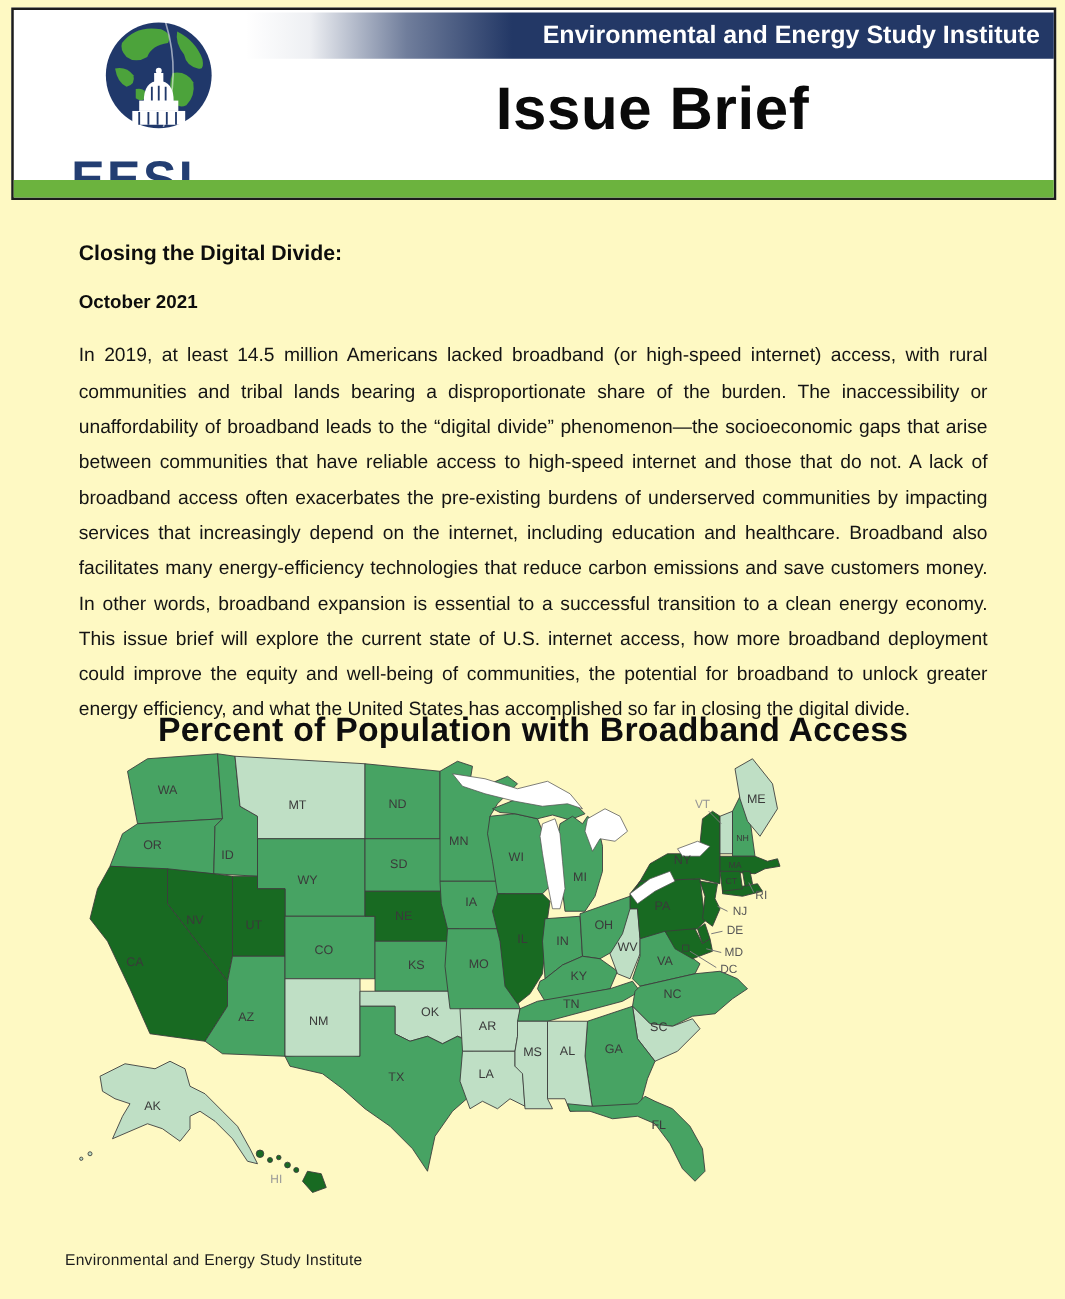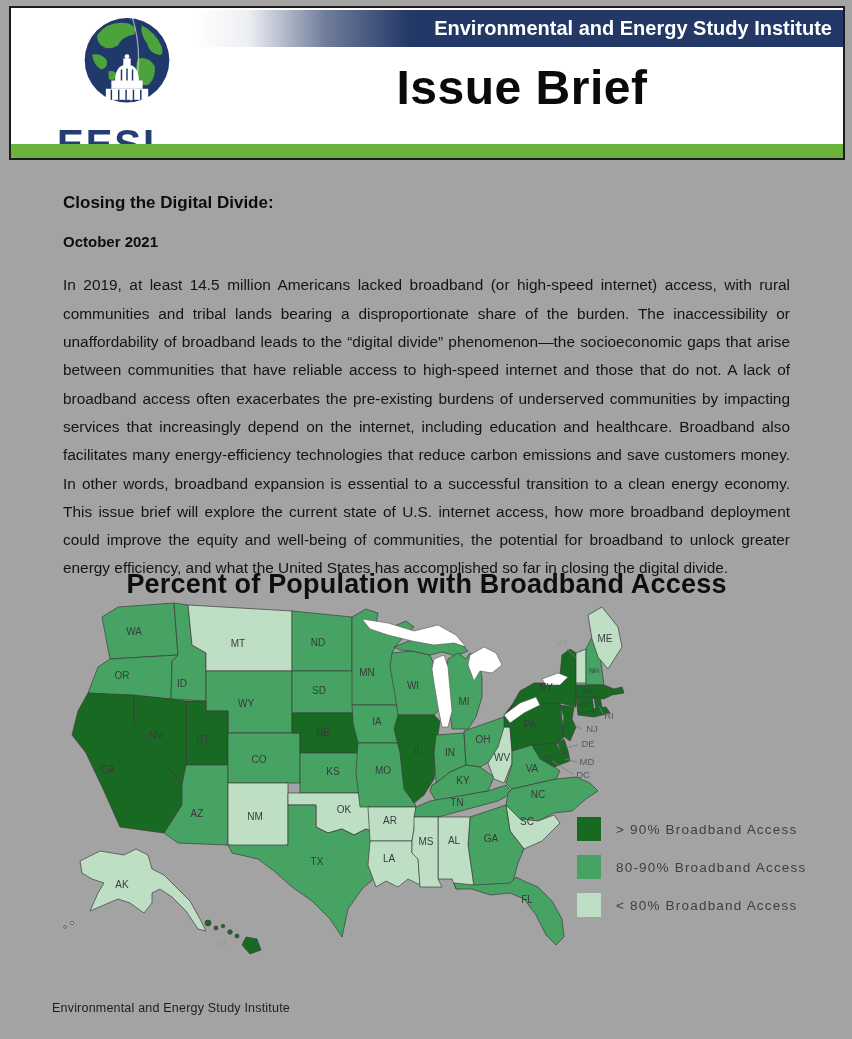--- a/index.html
+++ b/index.html
@@ -1,16 +1,16 @@
 <!DOCTYPE html>
 <html><head>
 <meta charset="utf-8">
 <style>
   html,body{margin:0;padding:0;background:#ffffff;}
-  .page{position:relative;width:852px;height:1039px;background:#a3a3a3;overflow:hidden;
+  .page{position:relative;width:852px;height:1039px;background:#fef9c3;overflow:hidden;
         font-family:"Liberation Sans",sans-serif;color:#111;}
   
   .hdr{position:absolute;left:9px;right:7px;top:6px;height:150px;border:2px solid #1c1c1c;background:#fff;}
   .navybar{position:absolute;top:2px;left:185px;right:0;height:37px;
            background:linear-gradient(90deg,rgba(35,56,102,0) 0%,rgba(35,56,102,.08) 8%,rgba(35,56,102,.65) 20%,#233866 33%,#233866 100%);
            color:#fff;font-weight:bold;font-size:20px;text-align:right;line-height:37px;padding-right:11px;box-sizing:border-box;}
   .logo{position:absolute;left:46px;top:8px;width:150px;}
   .logo svg{display:block;margin-left:24px;}
   .logotext{font-size:40px;font-weight:bold;color:#233e72;letter-spacing:2px;line-height:1;margin-top:14px;}
   .brief{position:absolute;left:190px;right:0;top:52px;text-align:center;font-size:48px;font-weight:bold;color:#0a0a0a;letter-spacing:.5px;}
@@ -206,33 +206,19 @@
           <line x1="522" y1="136" x2="514" y2="132" stroke="#7a7a7a" stroke-width="0.8"></line>
           <text x="532" y="139" class="ldlbl">NJ</text>
           <line x1="518" y1="152" x2="509" y2="154" stroke="#7a7a7a" stroke-width="0.8"></line>
           <text x="528" y="154" class="ldlbl">DE</text>
           <line x1="517" y1="169" x2="505" y2="166" stroke="#7a7a7a" stroke-width="0.8"></line>
           <text x="527" y="172" class="ldlbl">MD</text>
           <line x1="513" y1="181" x2="492" y2="168" stroke="#7a7a7a" stroke-width="0.8"></line>
           <text x="523" y="185" class="ldlbl">DC</text>
           <text x="161" y="353" class="ldlbl light">HI</text>
         </svg>
-      <div class="legend">
-        <div class="lrow">
-          <span class="sw" style="background: rgb(24, 106, 34);"></span>
-          <span class="ltext">&gt; 90% Broadband Access</span>
-        </div>
-        <div class="lrow">
-          <span class="sw" style="background: rgb(71, 163, 99);"></span>
-          <span class="ltext">80-90% Broadband Access</span>
-        </div>
-        <div class="lrow">
-          <span class="sw" style="background: rgb(191, 223, 197);"></span>
-          <span class="ltext">&lt; 80% Broadband Access</span>
-        </div>
-      </div>
     </div>
   </div>
 
   <div class="footer">
     <span>Environmental and Energy Study Institute</span>
   </div>
 </div>
 
 </body></html>

